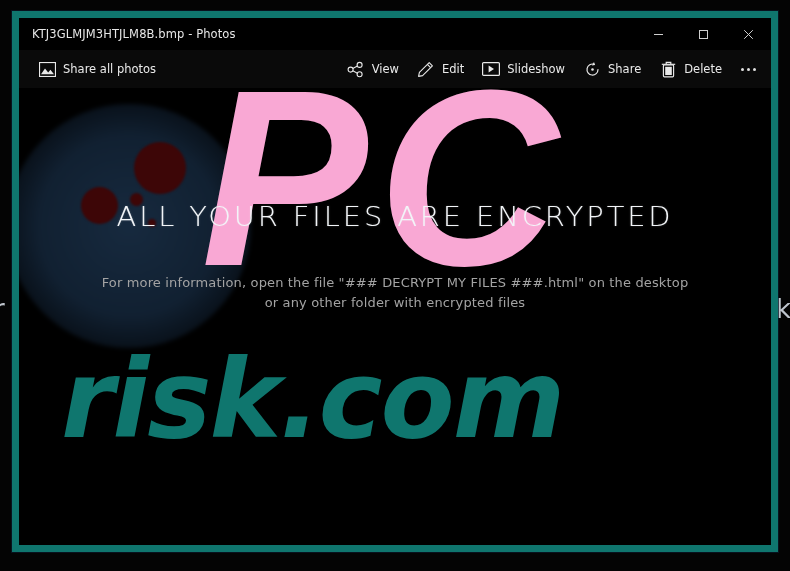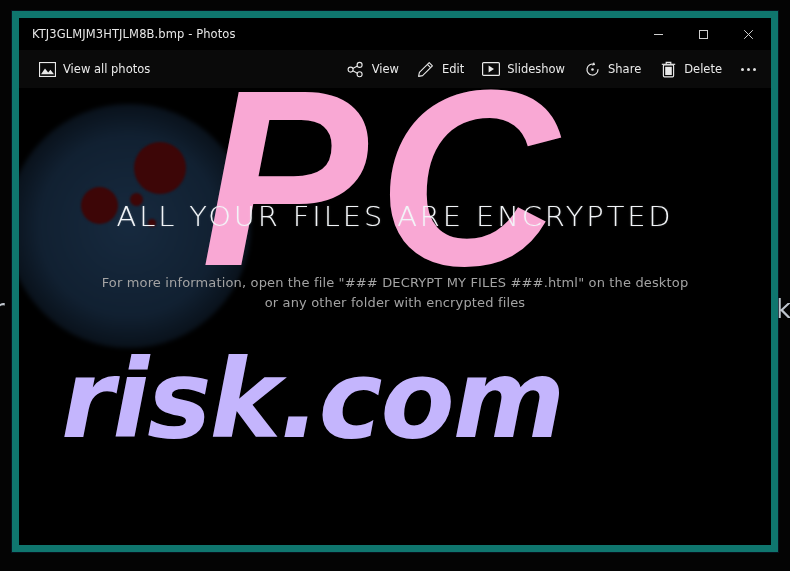--- a/index.html
+++ b/index.html
@@ -171,21 +171,21 @@
   }
   .wm-risk {
     position: absolute;
     left: 42px;
     top: 258px;
     font-family: "DejaVu Sans", sans-serif;
     font-style: italic;
     font-weight: bold;
     font-size: 108px;
     letter-spacing: -2px;
-    color: #c4b5fd;
+    color: #0f766e;
     line-height: 1;
     user-select: none;
     text-align: right;
   }
 
   
   .note-headline {
     position: absolute;
     left: 0; right: 0;
     top: 113px;
@@ -254,21 +254,21 @@
 
     <div id="commandbar">
 
       <div class="cmd-item">
         <span class="cmd-icon">
           <svg width="17" height="15" viewBox="0 0 17 15">
             <rect x="0.5" y="0.5" width="16" height="14" fill="none" stroke="#e9e9e9" stroke-width="1.2"></rect>
             <path d="M2 12.2 L6 6.4 L9.2 10.4 L11.4 7.8 L15 12.2 Z" fill="#e9e9e9"></path>
           </svg>
         </span>
-        <span>View all photos</span>
+        <span>Share all photos</span>
       </div>
 
       <div class="spacer"></div>
 
       <div class="cmd-item">
         <span class="cmd-icon">
           <svg width="17" height="17" viewBox="0 0 17 17">
             <circle cx="12.6" cy="3.9" r="2.5" fill="none" stroke="#e9e9e9" stroke-width="1.1"></circle>
             <circle cx="3.6" cy="8.6" r="2.5" fill="none" stroke="#e9e9e9" stroke-width="1.1"></circle>
             <circle cx="12.6" cy="13.2" r="2.5" fill="none" stroke="#e9e9e9" stroke-width="1.1"></circle>

